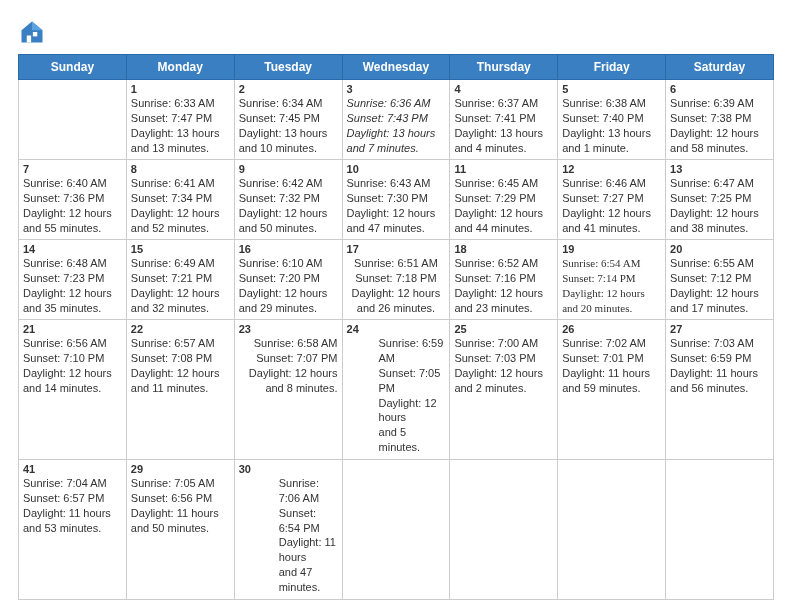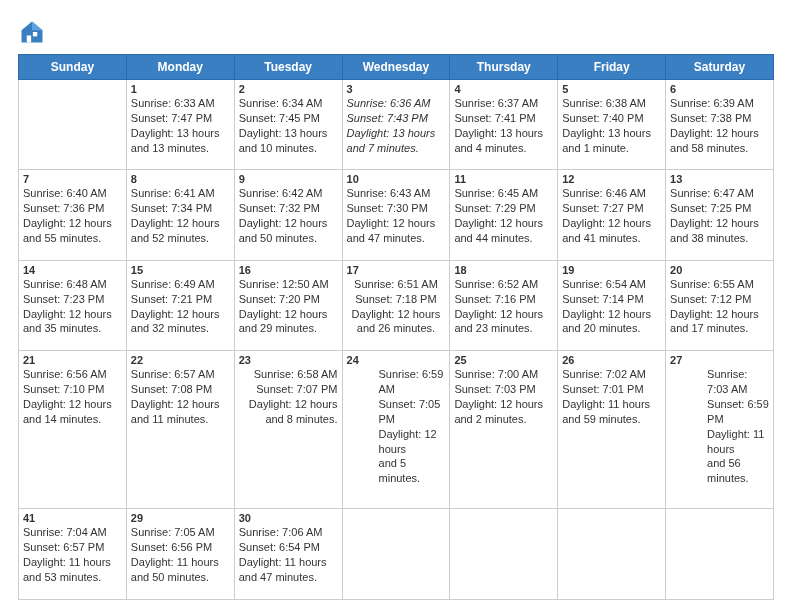--- a/index.html
+++ b/index.html
@@ -244,42 +244,42 @@
           </td>
           <td>
             <span class="day-num">15</span>
             <div class="cell-info" style="white-space: pre-line;">Sunrise: 6:49 AM
 Sunset: 7:21 PM
 Daylight: 12 hours
 and 32 minutes.</div>
           </td>
           <td>
             <span class="day-num">16</span>
-            <div class="cell-info" style="white-space: pre-line;">Sunrise: 12:50 AM
+            <div class="cell-info" style="white-space: pre-line;">Sunrise: 6:10 AM
 Sunset: 7:20 PM
 Daylight: 12 hours
 and 29 minutes.</div>
           </td>
           <td>
             <span class="day-num">17</span>
             <div class="cell-info" style="white-space: pre-line; text-align: center;">Sunrise: 6:51 AM
 Sunset: 7:18 PM
 Daylight: 12 hours
 and 26 minutes.</div>
           </td>
           <td>
             <span class="day-num">18</span>
             <div class="cell-info" style="white-space: pre-line;">Sunrise: 6:52 AM
 Sunset: 7:16 PM
 Daylight: 12 hours
 and 23 minutes.</div>
           </td>
           <td>
             <span class="day-num">19</span>
-            <div class="cell-info" style="white-space: pre-line;">Sunrise: 6:54 AM
+            <div class="cell-info" style="white-space: pre-line; font-family: Liberation Serif, serif;">Sunrise: 6:54 AM
 Sunset: 7:14 PM
 Daylight: 12 hours
 and 20 minutes.</div>
           </td>
           <td>
             <span class="day-num">20</span>
             <div class="cell-info" style="white-space: pre-line;">Sunrise: 6:55 AM
 Sunset: 7:12 PM
 Daylight: 12 hours
 and 17 minutes.</div>
@@ -323,21 +323,21 @@
           </td>
           <td>
             <span class="day-num">26</span>
             <div class="cell-info" style="white-space: pre-line;">Sunrise: 7:02 AM
 Sunset: 7:01 PM
 Daylight: 11 hours
 and 59 minutes.</div>
           </td>
           <td>
             <span class="day-num">27</span>
-            <div class="cell-info" style="white-space: pre-line; margin-left: 37px;">Sunrise: 7:03 AM
+            <div class="cell-info" style="white-space: pre-line;">Sunrise: 7:03 AM
 Sunset: 6:59 PM
 Daylight: 11 hours
 and 56 minutes.</div>
           </td>
         </tr>
         <tr>
           <td>
             <span class="day-num">41</span>
             <div class="cell-info" style="white-space: pre-line;">Sunrise: 7:04 AM
 Sunset: 6:57 PM
@@ -346,21 +346,21 @@
           </td>
           <td>
             <span class="day-num">29</span>
             <div class="cell-info" style="white-space: pre-line;">Sunrise: 7:05 AM
 Sunset: 6:56 PM
 Daylight: 11 hours
 and 50 minutes.</div>
           </td>
           <td>
             <span class="day-num">30</span>
-            <div class="cell-info" style="white-space: pre-line;">Sunrise: 7:06 AM
+            <div class="cell-info" style="white-space: pre-line; margin-left: 40px;">Sunrise: 7:06 AM
 Sunset: 6:54 PM
 Daylight: 11 hours
 and 47 minutes.</div>
           </td>
           <td class="empty-cell"></td>
           <td class="empty-cell"></td>
           <td class="empty-cell"></td>
           <td class="empty-cell"></td>
         </tr>
       </tbody>

